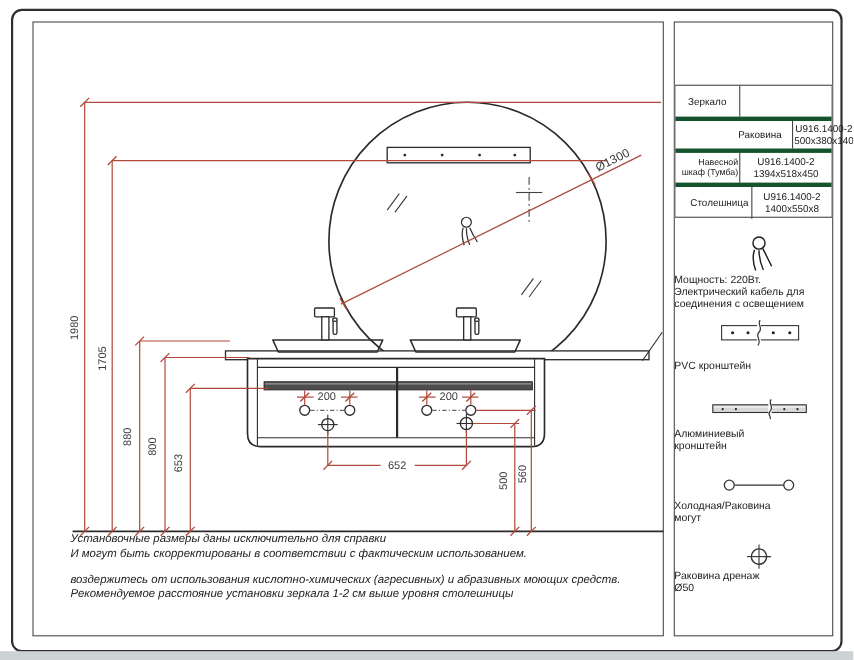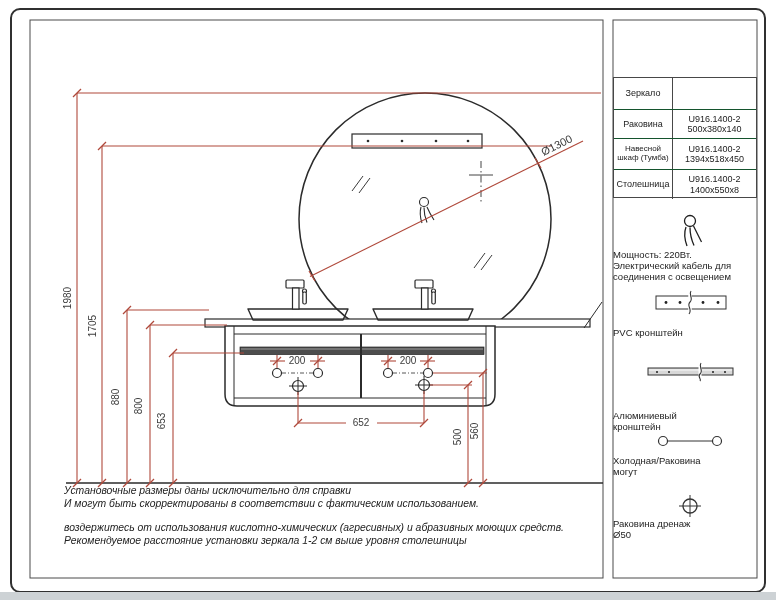--- a/index.html
+++ b/index.html
@@ -6,27 +6,27 @@
   .page{position:relative;width:776px;height:600px;background:#fff;
         font-family:"Liberation Sans", sans-serif;overflow:hidden;}
   .page svg{position:absolute;left:0;top:0;}
   .dimtxt{font-size:10px;fill:#3c3c3c;font-family:"Liberation Sans",sans-serif;}
   .dialbl{font-size:11px;fill:#3c3c3c;font-family:"Liberation Sans",sans-serif;}
   
   .spec-table{position:absolute;left:613px;top:77px;width:144px;height:121px;
       box-sizing:border-box;border:1px solid #474747;background:#fff;z-index:2;
       display:flex;flex-direction:column;font-size:9px;color:#222;}
   .srow{display:grid;grid-template-columns:59px 1fr;box-sizing:border-box;
-      border-bottom:1px solid #14532d;flex:0 0 auto;}
-  .srow:last-child{border-bottom:none;}
+      border-bottom:4px solid #14532d;flex:0 0 auto;}
+  .srow:last-child{border-bottom:none;margin-left:11px;}
   .scell-l,.scell-v{display:flex;flex-direction:column;align-items:center;
       justify-content:center;text-align:center;line-height:1.12;box-sizing:border-box;padding:1px;}
   .scell-l{border-right:1px solid #474747;}
-  .r1{height:32px;} .r2{height:29px;} .r3{height:31px;} .r4{height:29px;}
-  .r3 .scell-l{font-size:8px;}
+  .r1{height:32px;} .r2{height:29px;padding-left:48px;} .r3{height:31px;} .r4{height:29px;}
+  .r3 .scell-l{font-size:8px;text-align:right;}
   
   .legend{position:absolute;left:613px;width:144px;text-align:left;
       font-size:9.5px;line-height:11px;color:#222;z-index:2;}
   
   .notes{position:absolute;left:64px;top:484px;width:548px;font-size:10.4px;
       line-height:13px;color:#222;z-index:2;}
   .notes p{margin:0 0 11px 0;font-style:italic;}
   .notes p:last-child{margin:0;}
   .bottom-strip{position:absolute;left:0;top:592px;width:776px;height:8px;
       background:#cdd2d5;z-index:3;}
@@ -262,21 +262,21 @@
 </div>
 
 <div class="legend" style="top:249px">
   <div>Мощность: 220Вт.</div>
   <div>Электрический кабель для</div>
   <div>соединения с освещением</div>
 </div>
 <div class="legend" style="top:327px">
   <div>PVC кронштейн</div>
 </div>
-<div class="legend" style="top:410px">
+<div class="legend" style="top:389px">
   <div>Алюминиевый</div>
   <div>кронштейн</div>
 </div>
 <div class="legend" style="top:455px">
   <div>Холодная/Раковина</div>
   <div>могут</div>
 </div>
 <div class="legend" style="top:518px">
   <div>Раковина дренаж</div>
   <div>Ø50</div>

